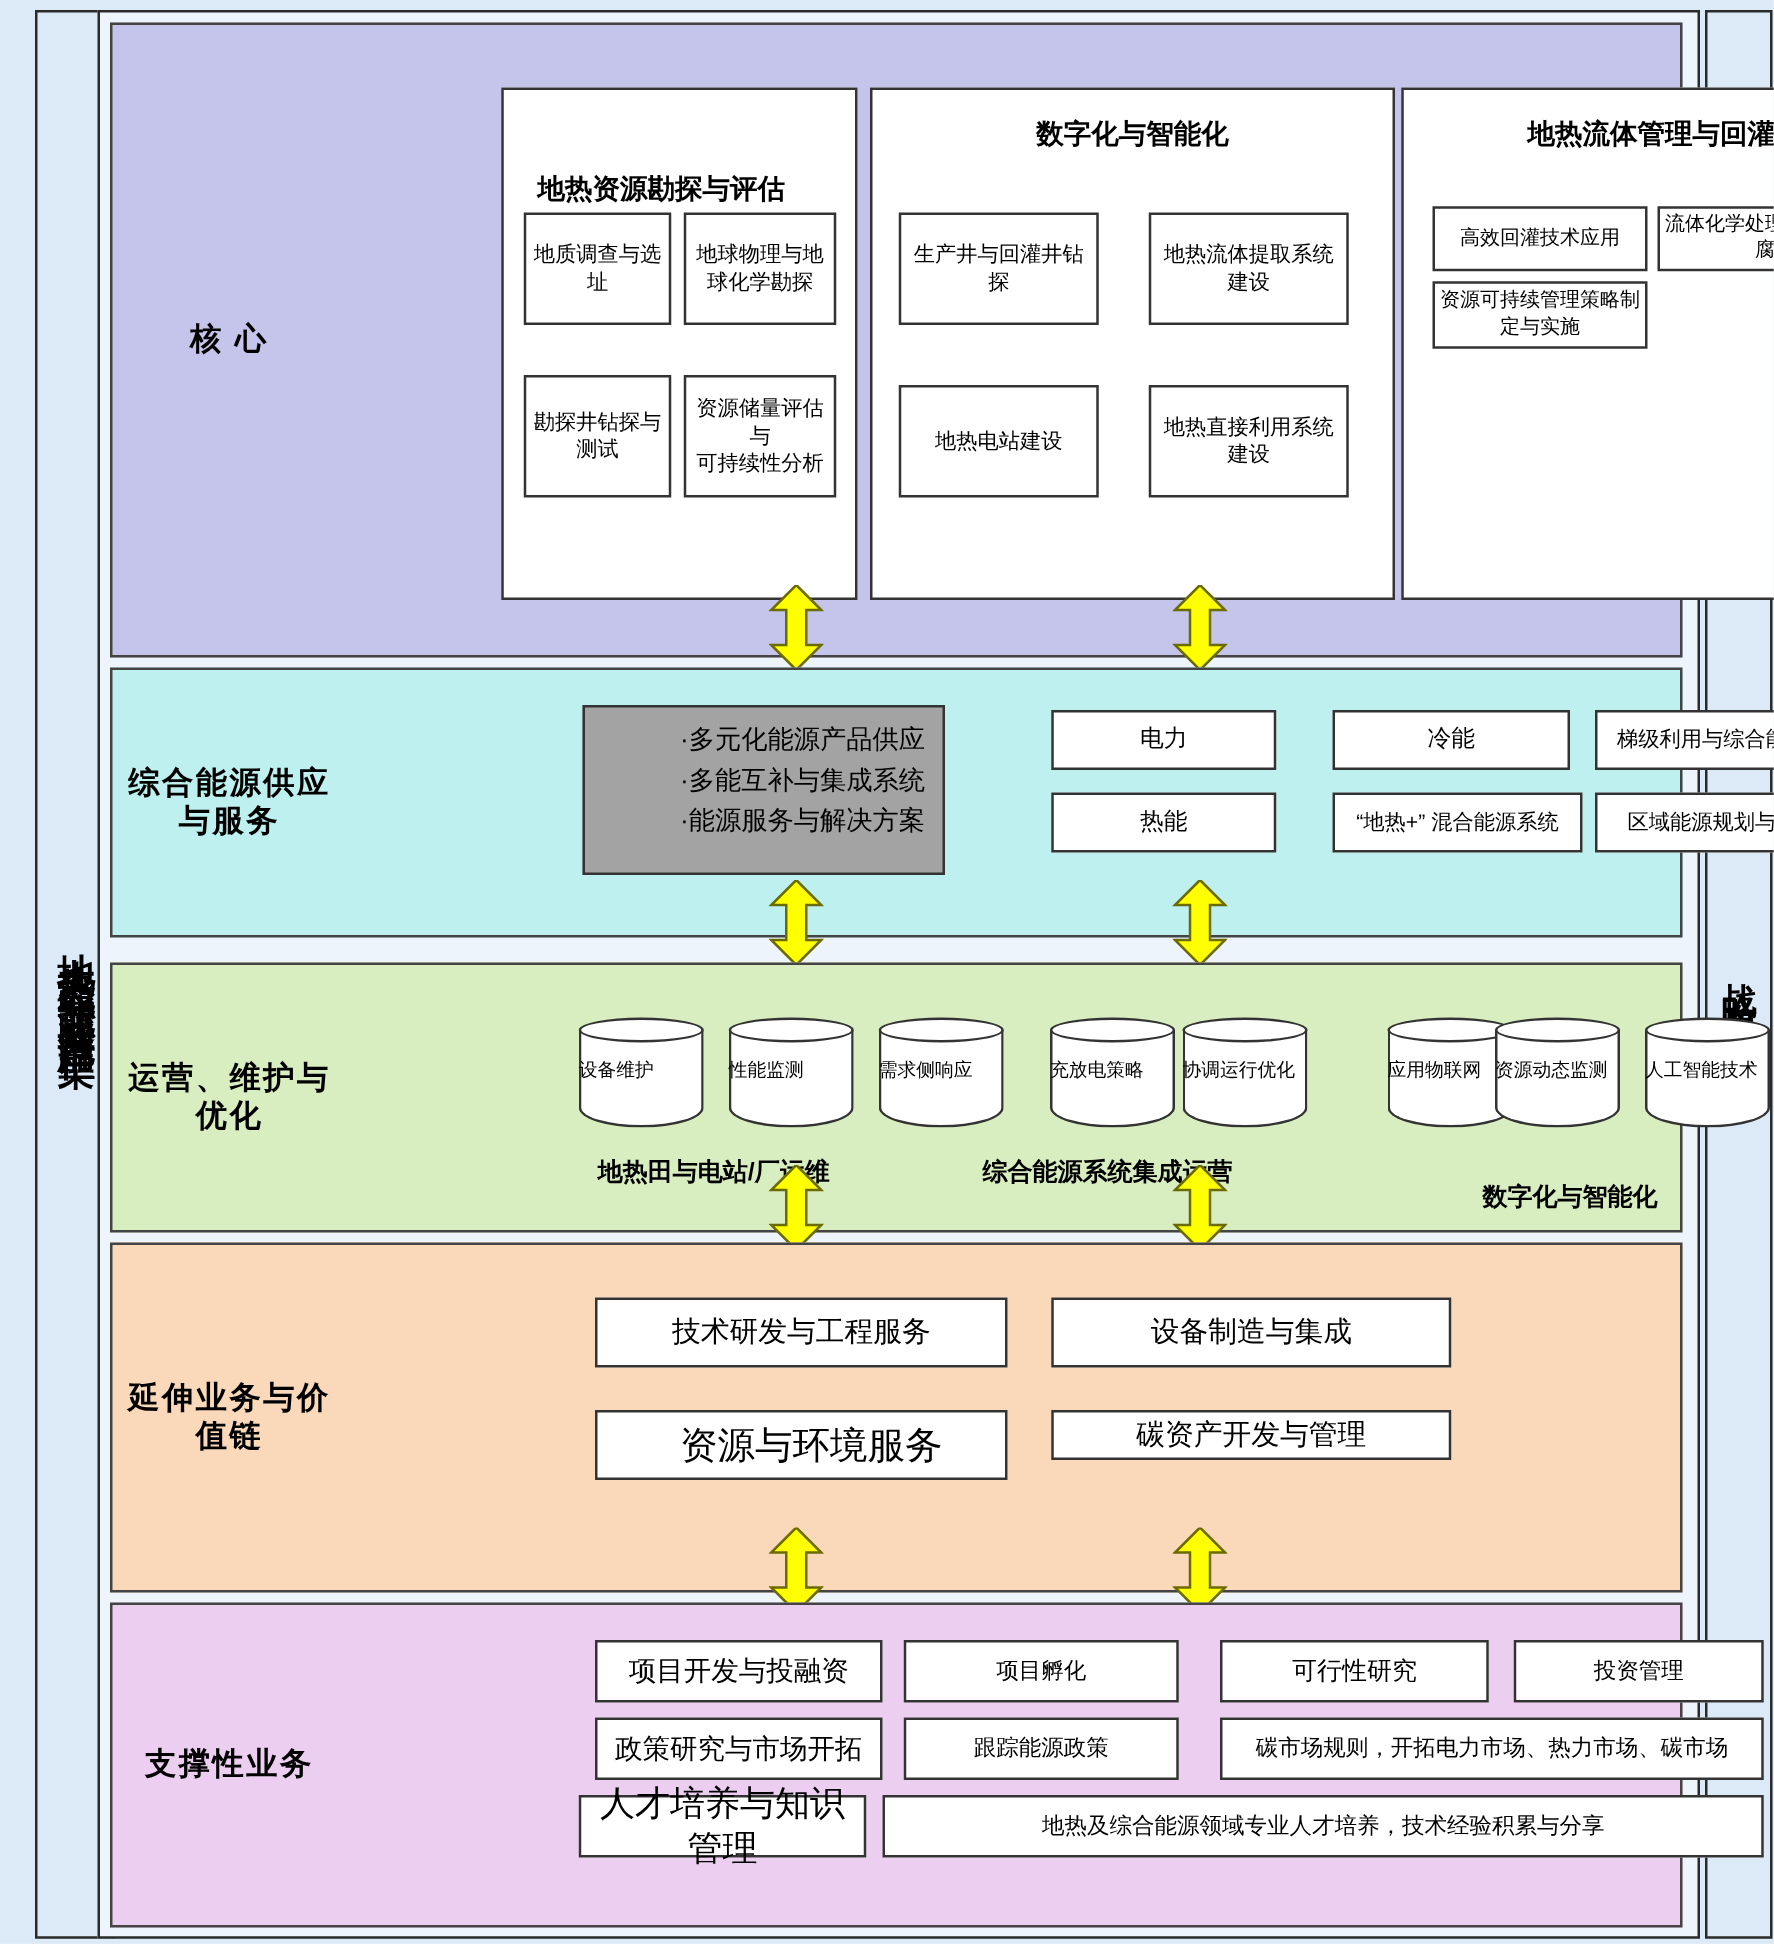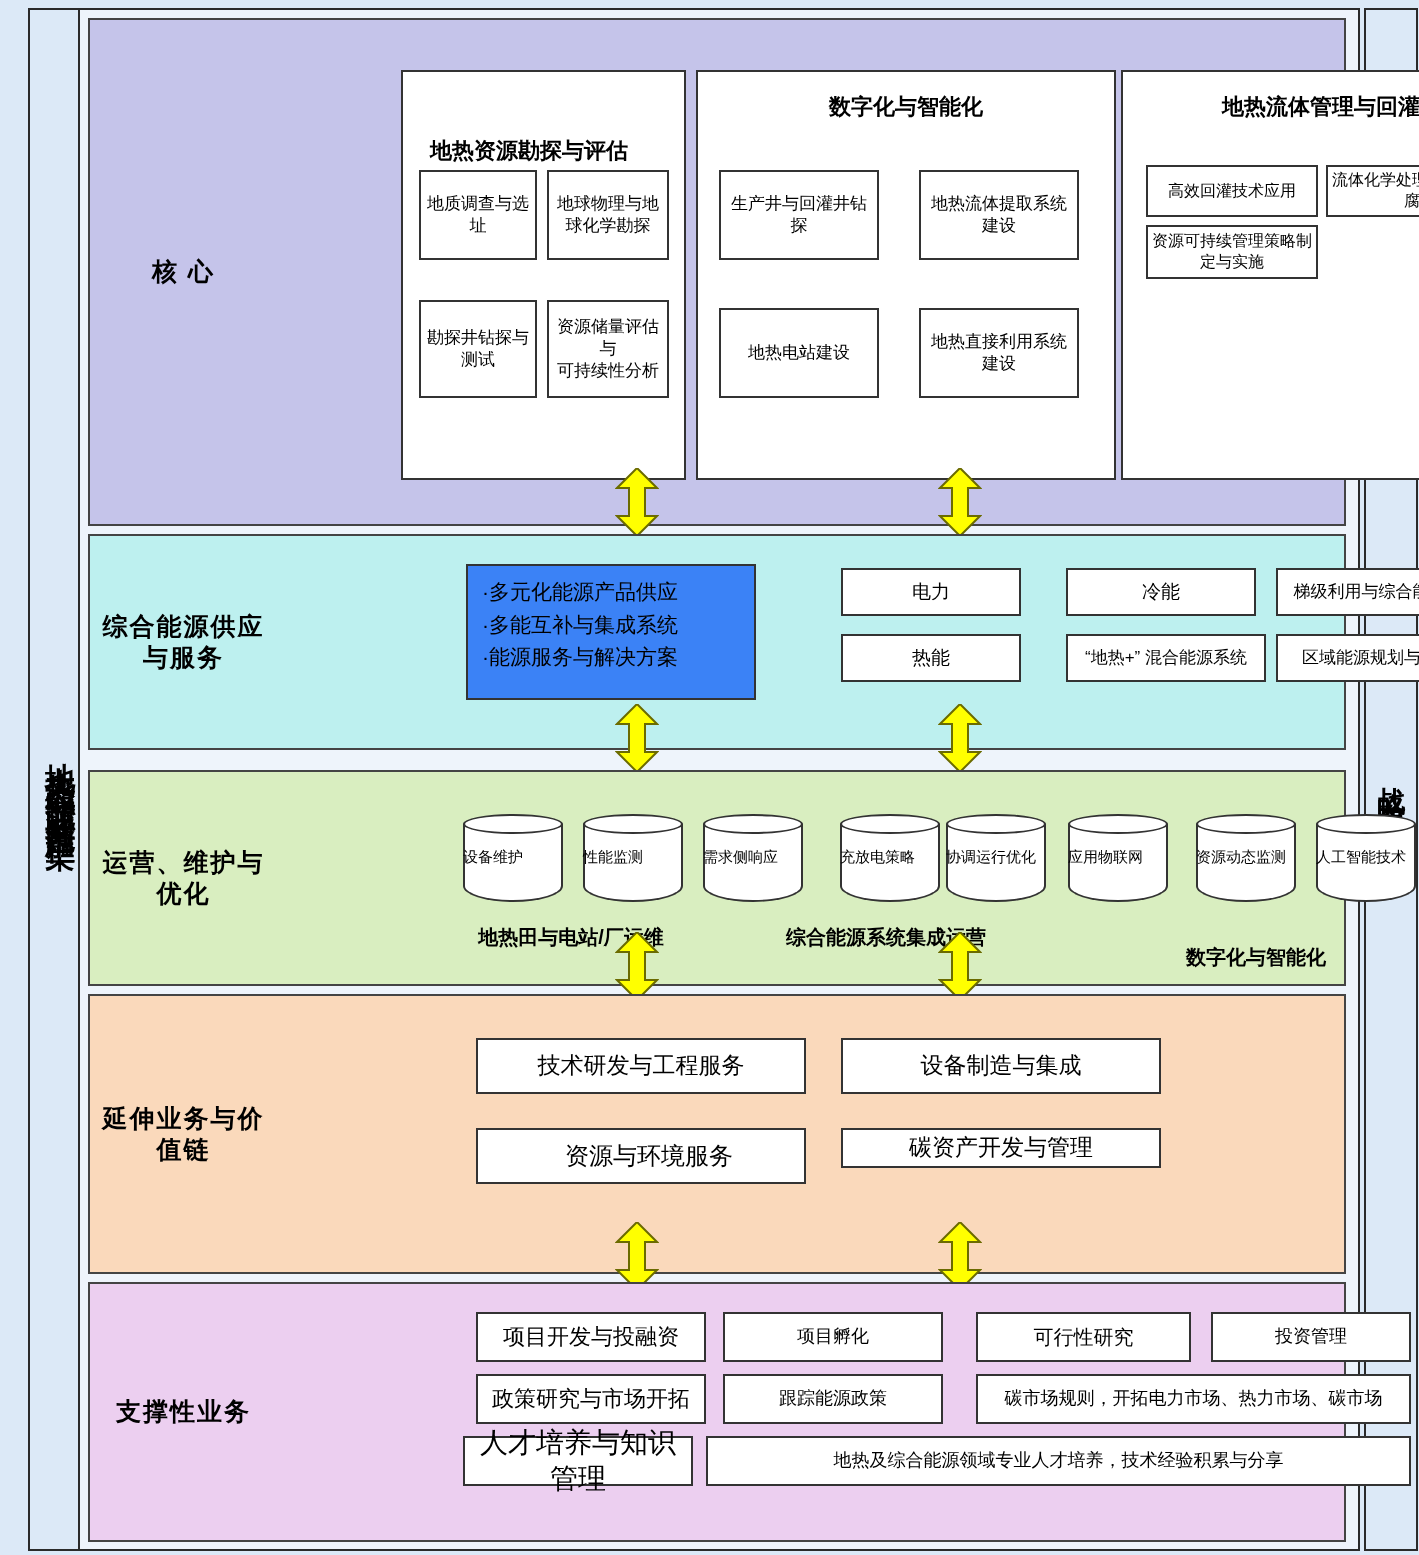--- a/index.html
+++ b/index.html
@@ -92,22 +92,22 @@
   }
 
   
   #grp1{left:130px;top:50px;width:285px;height:410px;}
   #grp2{left:425px;top:50px;width:420px;height:410px;}
   #grp3{left:850px;top:50px;width:400px;height:410px;}
   .group-title.g1,.group-title.g2,.group-title.g3{top:72px;}
 
   
   .bullets{
-    position:absolute;background:#3b82f6;border:2px solid #333;
-    font-size:21px;line-height:1.55;text-align:left;
+    position:absolute;background:#a3a3a3;border:2px solid #333;
+    font-size:21px;line-height:1.55;text-align:right;
     padding:10px 14px;box-sizing:border-box;
   }
 
   
   .cyl{
     position:absolute;width:100px;height:95px;
   }
   .cyl .top{
     position:absolute;left:0;top:0;width:100px;height:20px;
     border:2px solid #333;border-radius:50%;background:#fff;box-sizing:border-box;
@@ -236,21 +236,21 @@
         <div class="cyl" style="left:552px;top:42px;margin-left:17px;">
           <div class="body"></div>
             <div class="top"></div>
           <div class="lbl">充放电策略</div>
         </div>
         <div class="cyl" style="left:675px;top:42px;">
           <div class="body"></div>
             <div class="top"></div>
           <div class="lbl">协调运行优化</div>
         </div>
-        <div class="cyl" style="left:797px;top:42px;">
+        <div class="cyl" style="left:839px;top:42px;">
           <div class="body"></div>
             <div class="top"></div>
           <div class="lbl">应用物联网</div>
         </div>
         <div class="cyl" style="left:925px;top:42px;">
           <div class="body"></div>
             <div class="top"></div>
           <div class="lbl">资源动态监测</div>
         </div>
         <div class="cyl" style="left:1045px;top:42px;">
@@ -274,21 +274,21 @@
       <svg width="44" height="68" viewBox="0 0 44 68">
           <polygon points="22,0 42,20 30,20 30,48 42,48 22,68 2,48 14,48 14,20 2,20" fill="#ffff00" stroke="#6b6b00" stroke-width="2"></polygon>
         </svg>
     </div>
 
     <div class="band" id="band-ext">
       <div class="band-label">延伸业务与价值链</div>
       <div class="band-body">
         <div class="box" style="left:205px;top:42px;width:330px;height:56px;font-size:23px;">技术研发与工程服务</div>
         <div class="box" style="left:570px;top:42px;width:320px;height:56px;font-size:23px;">设备制造与集成</div>
-        <div class="box" style="left:205px;top:132px;width:330px;height:56px;font-size:24px;padding-left:20px;">资源与环境服务</div>
+        <div class="box" style="left:205px;top:132px;width:330px;height:56px;font-size:30px;padding-left:20px;">资源与环境服务</div>
         <div class="box" style="left:570px;top:132px;width:320px;height:40px;font-size:23px;">碳资产开发与管理</div>
       </div>
     </div>
 
     <div class="arrow" style="left:535px;top:1212px;">
       <svg width="44" height="68" viewBox="0 0 44 68">
           <polygon points="22,0 42,20 30,20 30,48 42,48 22,68 2,48 14,48 14,20 2,20" fill="#ffff00" stroke="#6b6b00" stroke-width="2"></polygon>
         </svg>
     </div>
     <div class="arrow" style="left:858px;top:1212px;">

